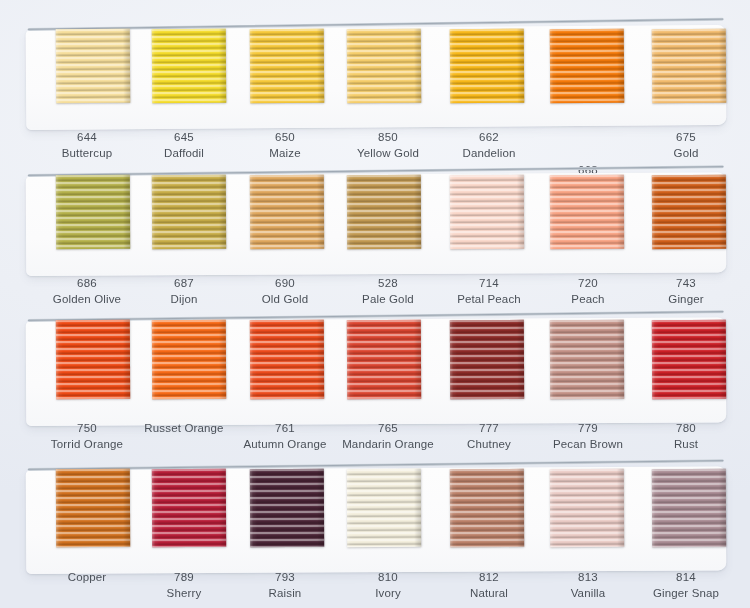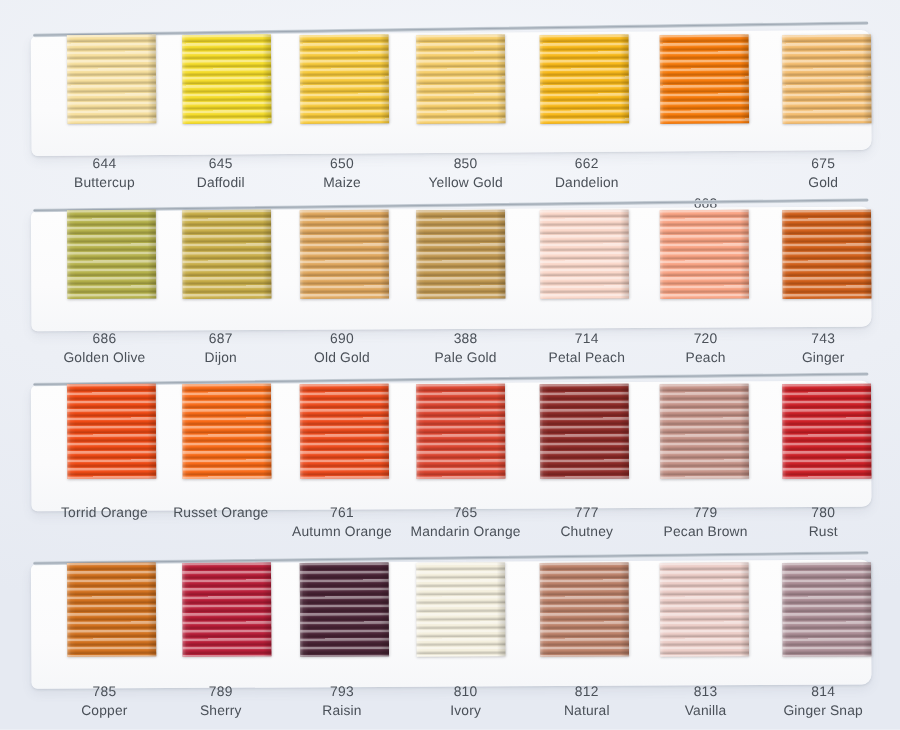--- a/index.html
+++ b/index.html
@@ -213,21 +213,21 @@
         <div class="ribbon" style="background: rgb(224, 167, 93);"></div>
       </div>
       <div class="caption" style="top: 276px; left: 210px; width: 150px; text-align: center;">
         <span class="code">690</span>
         <span class="name">Old Gold</span>
       </div>
       <div class="swatch-wrap" title="Pale Gold" style="left: 347px; top: 175px; width: 74px; height: 74px; transform: rotate(-0.3deg);">
         <div class="ribbon" style="background: rgb(195, 154, 82);"></div>
       </div>
       <div class="caption" style="top: 276px; left: 313px; width: 150px;">
-        <span class="code">388</span>
+        <span class="code">528</span>
         <span class="name">Pale Gold</span>
       </div>
       <div class="swatch-wrap" title="Petal Peach" style="left: 450px; top: 175px; width: 74px; height: 74px; transform: rotate(-0.3deg);">
         <div class="ribbon" style="background: rgb(250, 215, 201);"></div>
       </div>
       <div class="caption" style="top: 276px; left: 414px; width: 150px;">
         <span class="code">714</span>
         <span class="name">Petal Peach</span>
       </div>
       <div class="swatch-wrap" title="Peach" style="left: 550px; top: 175px; width: 74px; height: 74px; transform: rotate(-0.3deg);">
@@ -244,20 +244,21 @@
         <span class="code">743</span>
         <span class="name">Ginger</span>
       </div>
     </div>
     <div class="row" style="top: 0px;">
       <div class="card" style="top: 321px; height: 105px; transform: rotate(-0.3deg); transform-origin: left center;"></div>
       <div class="swatch-wrap" title="Torrid Orange" style="left: 56px; top: 320px; width: 74px; height: 79px; transform: rotate(-0.3deg);">
         <div class="ribbon" style="background: rgb(240, 74, 20);"></div>
       </div>
       <div class="caption" style="top: 421px; left: 12px; width: 150px;">
+        <span class="code">750</span>
         <span class="name">Torrid Orange</span>
       </div>
       <div class="swatch-wrap" title="Russet Orange" style="left: 152px; top: 320px; width: 74px; height: 79px; transform: rotate(-0.3deg);">
         <div class="ribbon" style="background: rgb(249, 106, 22);"></div>
       </div>
       <div class="caption" style="top: 421px; left: 109px; width: 150px;">
         <span class="name">Russet Orange</span>
       </div>
       <div class="swatch-wrap" title="Autumn Orange" style="left: 250px; top: 320px; width: 74px; height: 79px; transform: rotate(-0.3deg);">
         <div class="ribbon" style="background: rgb(238, 75, 28);"></div>
@@ -294,21 +295,20 @@
         <span class="code">780</span>
         <span class="name">Rust</span>
       </div>
     </div>
     <div class="row" style="top: 0px;">
       <div class="card" style="top: 470px; height: 104px; transform: rotate(-0.3deg); transform-origin: left center;"></div>
       <div class="swatch-wrap" title="Copper" style="left: 56px; top: 469px; width: 74px; height: 78px; transform: rotate(-0.3deg);">
         <div class="ribbon" style="background: rgb(210, 113, 30);"></div>
       </div>
       <div class="caption" style="top: 570px; left: 12px; width: 150px;">
-        <span class="code">785</span>
         <span class="name">Copper</span>
       </div>
       <div class="swatch-wrap" title="Sherry" style="left: 152px; top: 469px; width: 74px; height: 78px; transform: rotate(-0.3deg);">
         <div class="ribbon" style="background: rgb(184, 29, 56);"></div>
       </div>
       <div class="caption" style="top: 570px; left: 109px; width: 150px;">
         <span class="code">789</span>
         <span class="name">Sherry</span>
       </div>
       <div class="swatch-wrap" title="Raisin" style="left: 250px; top: 469px; width: 74px; height: 78px; transform: rotate(-0.3deg);">

